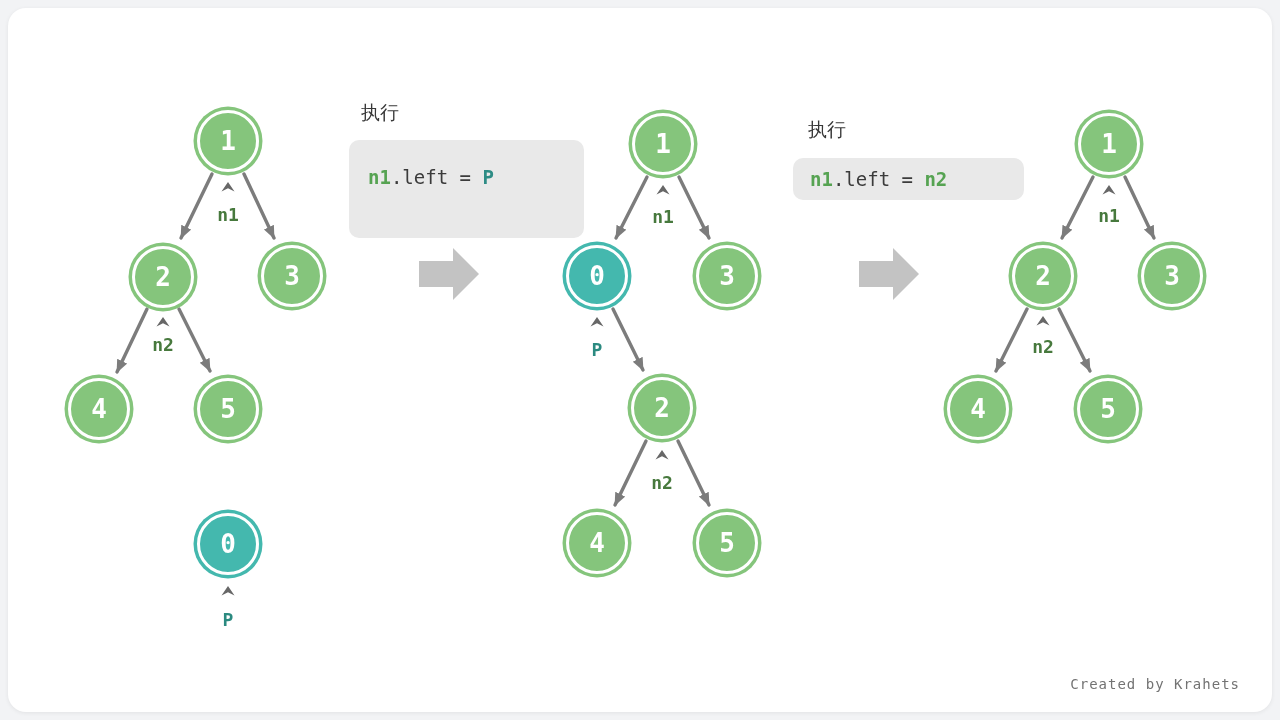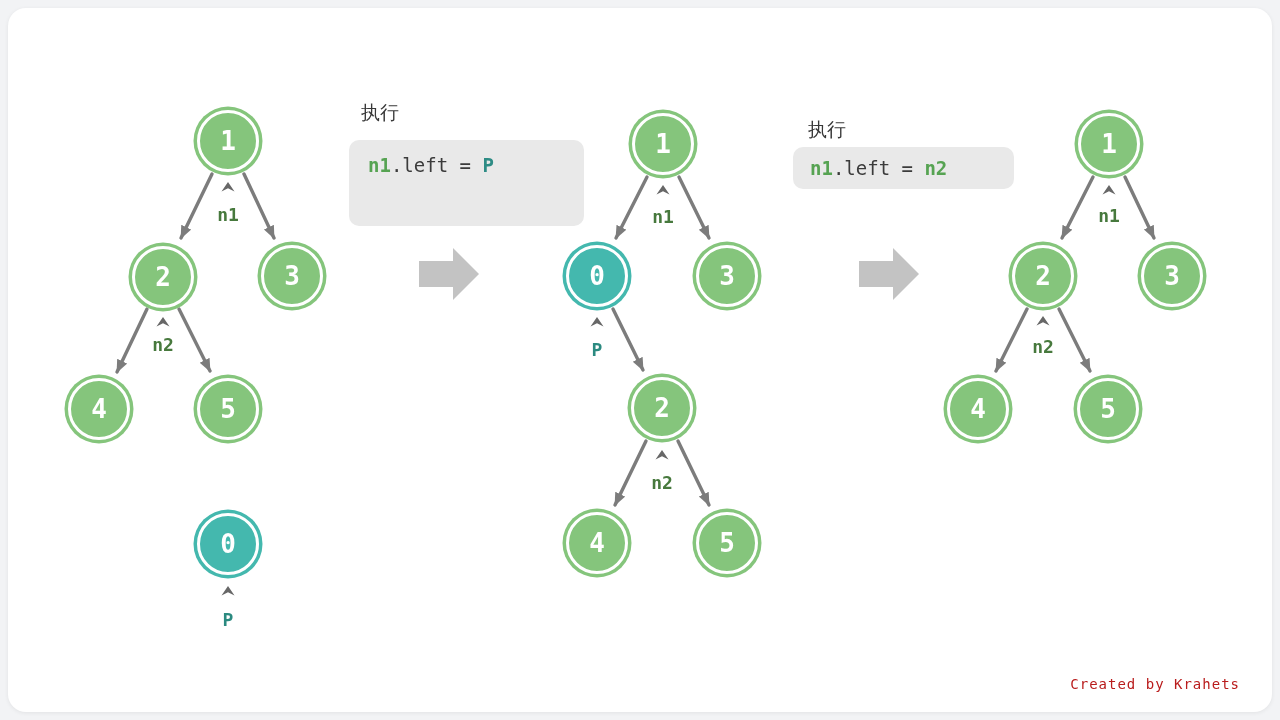--- a/index.html
+++ b/index.html
@@ -37,21 +37,21 @@
   .codebox{
     position:absolute;background:#e9e9e9;border-radius:10px;
     font-size:19px;color:#3b3b3b;
   }
   .codebox .cline{white-space:pre;line-height:35px;}
   .tok-green{color:#56a352;font-weight:bold;}
   .tok-teal{color:#2e8c85;font-weight:bold;}
   .tok-plain{color:#3b3b3b;}
   .watermark{
     position:absolute;right:40px;top:676px;
-    font-size:14px;color:#b91c1c;letter-spacing:1px;
+    font-size:14px;color:#737373;letter-spacing:1px;
   }
 </style>
 </head>
 <body>
 
 <div class="card"></div>
 
 <svg class="layer" width="1280" height="720" viewBox="0 0 1280 720">
   <defs>
     <marker id="ah" markerUnits="userSpaceOnUse" markerWidth="14" markerHeight="12" refX="12" refY="5.5" orient="auto">
@@ -109,21 +109,21 @@
     <span>5</span>
   </div>
 <div class="node teal" style="left:197px;top:513px">
     <span>0</span>
   </div>
 <div class="nlabel green" style="left:198px;top:202px">n1</div>
 <div class="nlabel green" style="left:133px;top:332px">n2</div>
 <div class="nlabel teal" style="left:198px;top:607px">P</div>
 
 <div class="exec" style="left:361px;top:100px">执行</div>
-<div class="codebox" style="left:349px;top:140px;width:216px;height:78px;padding:8px 0 0 19px">
+<div class="codebox" style="left:349px;top:140px;width:216px;height:78px;padding:20px 0 0 19px">
   <div class="cline"><span class="tok-green">n1</span><span class="tok-plain">.left = </span><span class="tok-teal">P</span></div>
 </div>
 
 <div class="node green" style="left:632px;top:113px">
     <span>1</span>
   </div>
 <div class="node teal" style="left:566px;top:245px">
     <span>0</span>
   </div>
 <div class="node green" style="left:696px;top:245px">
@@ -136,21 +136,21 @@
     <span>4</span>
   </div>
 <div class="node green" style="left:696px;top:512px">
     <span>5</span>
   </div>
 <div class="nlabel green" style="left:633px;top:204px">n1</div>
 <div class="nlabel teal" style="left:567px;top:337px">P</div>
 <div class="nlabel green" style="left:632px;top:470px">n2</div>
 
 <div class="exec" style="left:808px;top:117px">执行</div>
-<div class="codebox" style="left:793px;top:147px;width:204px;height:42px;padding:0 0 0 17px;line-height:42px">
+<div class="codebox" style="left:793px;top:158px;width:204px;height:42px;padding:0 10px 0 17px;line-height:42px">
   <div class="cline" style="line-height:42px"><span class="tok-green">n1</span><span class="tok-plain">.left = </span><span class="tok-green">n2</span></div>
 </div>
 
 <div class="node green" style="left:1078px;top:113px">
     <span>1</span>
   </div>
 <div class="node green" style="left:1012px;top:245px">
     <span>2</span>
   </div>
 <div class="node green" style="left:1141px;top:245px">

